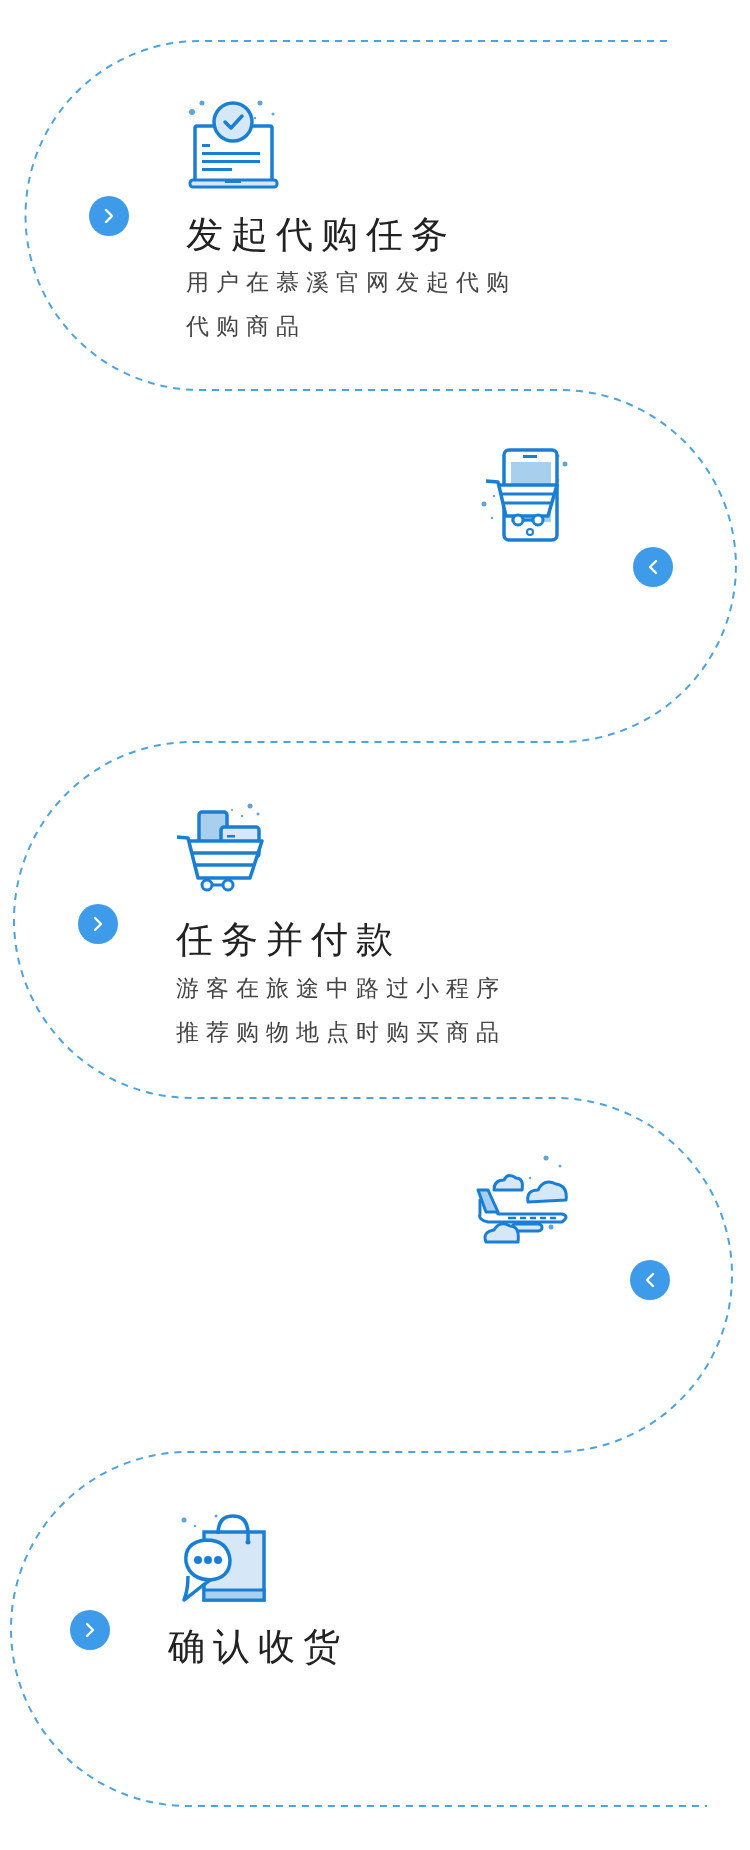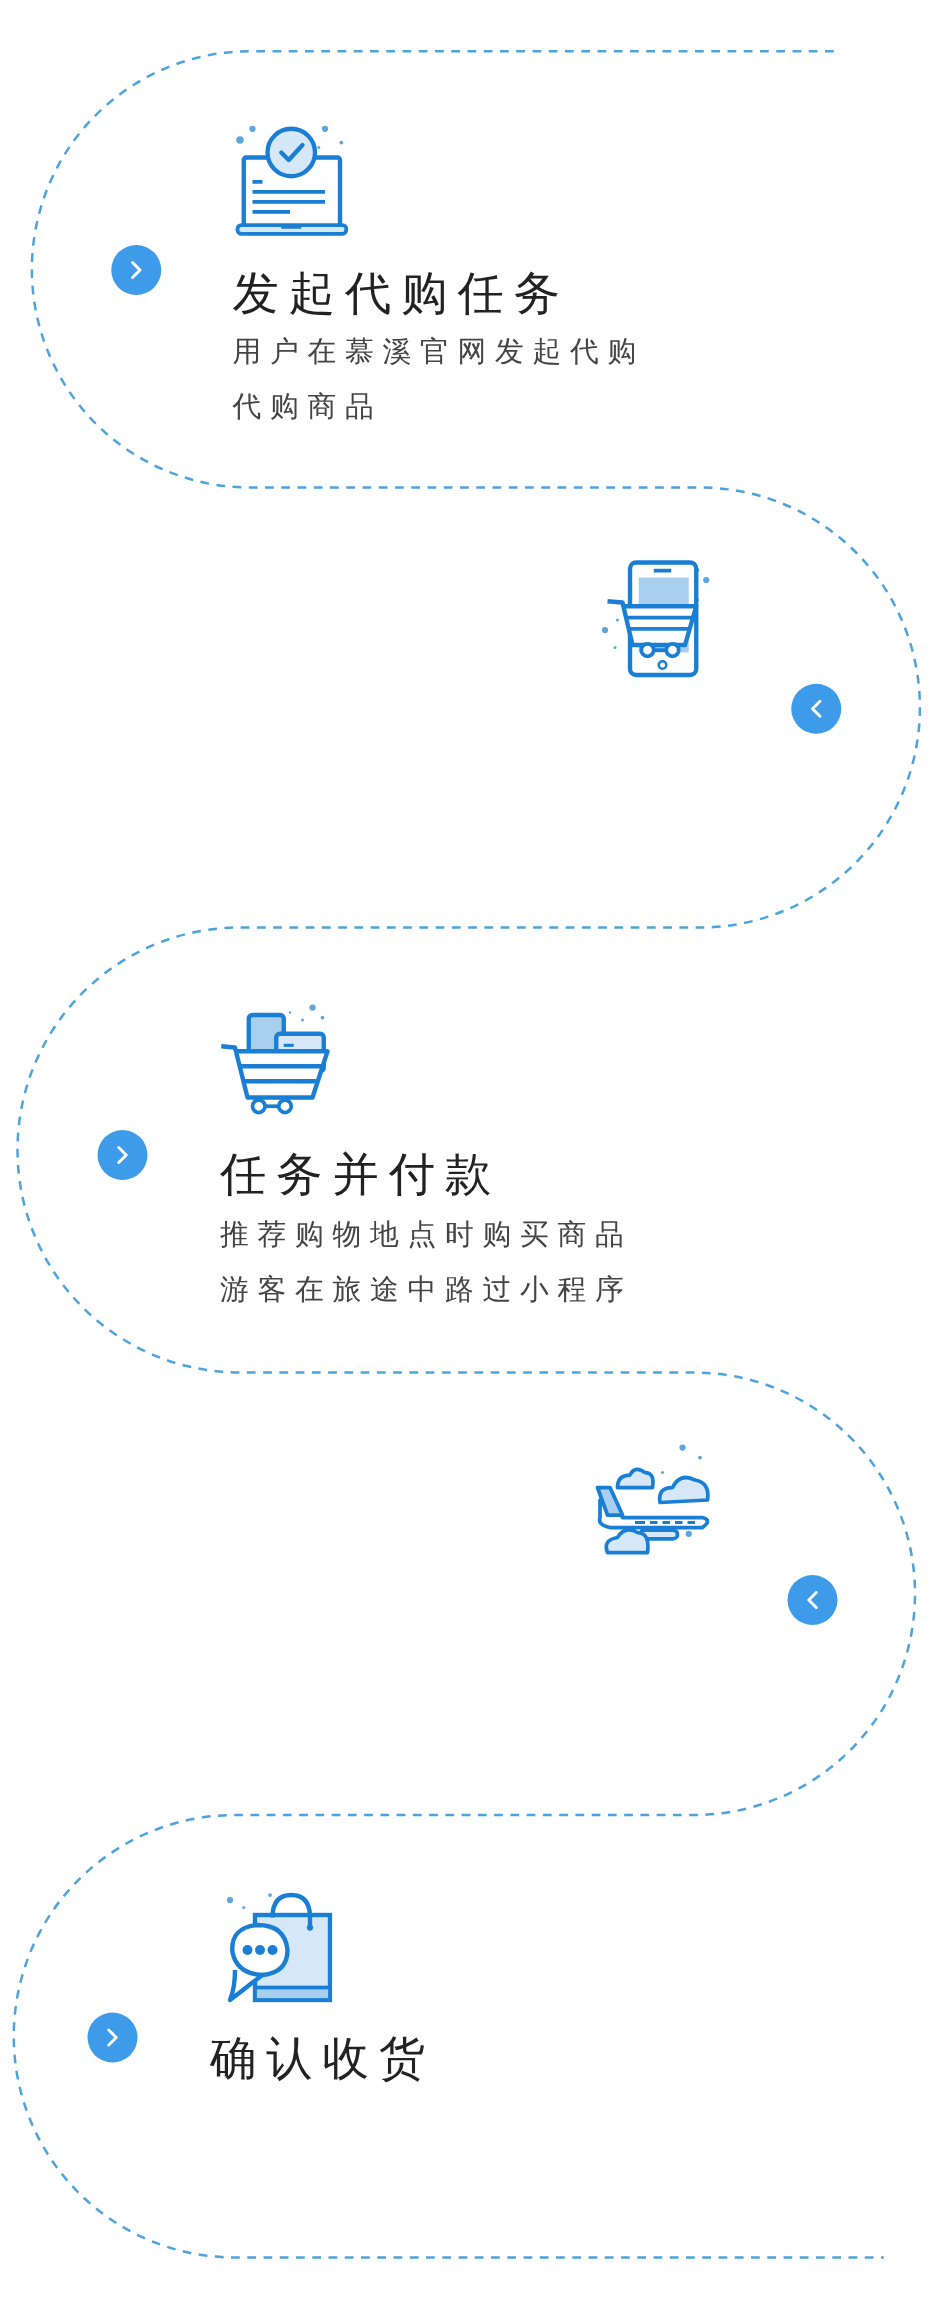--- a/index.html
+++ b/index.html
@@ -100,22 +100,22 @@
     <rect x="51" y="35" width="8" height="2.5" fill="#1a7fd4"></rect>
     <rect x="51" y="41" width="4" height="2.5" fill="#1a7fd4"></rect>
     <path d="M1 37 L12 38 L22 78 L74 78 L86 41 L14 41" fill="#ffffff" stroke="#1a7fd4" stroke-width="3.5" stroke-linejoin="round"></path>
     <path d="M16 53 L82 53 M19 65 L78 65" stroke="#1a7fd4" stroke-width="3.5"></path>
     <circle cx="31" cy="85" r="5" fill="#ffffff" stroke="#1a7fd4" stroke-width="3"></circle>
     <circle cx="52" cy="85" r="5" fill="#ffffff" stroke="#1a7fd4" stroke-width="3"></circle>
     <path d="M36 85 L47 85" stroke="#1a7fd4" stroke-width="3"></path>
   </svg>
   <div class="title" style="left:176px; top:925px;">任务并付款</div>
   <div class="desc" style="left:176px; top:966px;">
+    <span class="line">游客在旅途中路过小程序</span>
     <span class="line">推荐购物地点时购买商品</span>
-    <span class="line">游客在旅途中路过小程序</span>
   </div>
 </div>
 
 <div class="step right">
   <div class="circle-btn" style="left:630px; top:1260px;">
     <svg viewBox="0 0 18 18">
         <path d="M12 3 L6 9 L12 15" fill="none" stroke="#fff" stroke-width="2.4" stroke-linecap="round" stroke-linejoin="round"></path>
       </svg>
   </div>
   <svg class="icon" style="left:472px; top:1150px;" width="100" height="94" viewBox="0 0 100 94">

